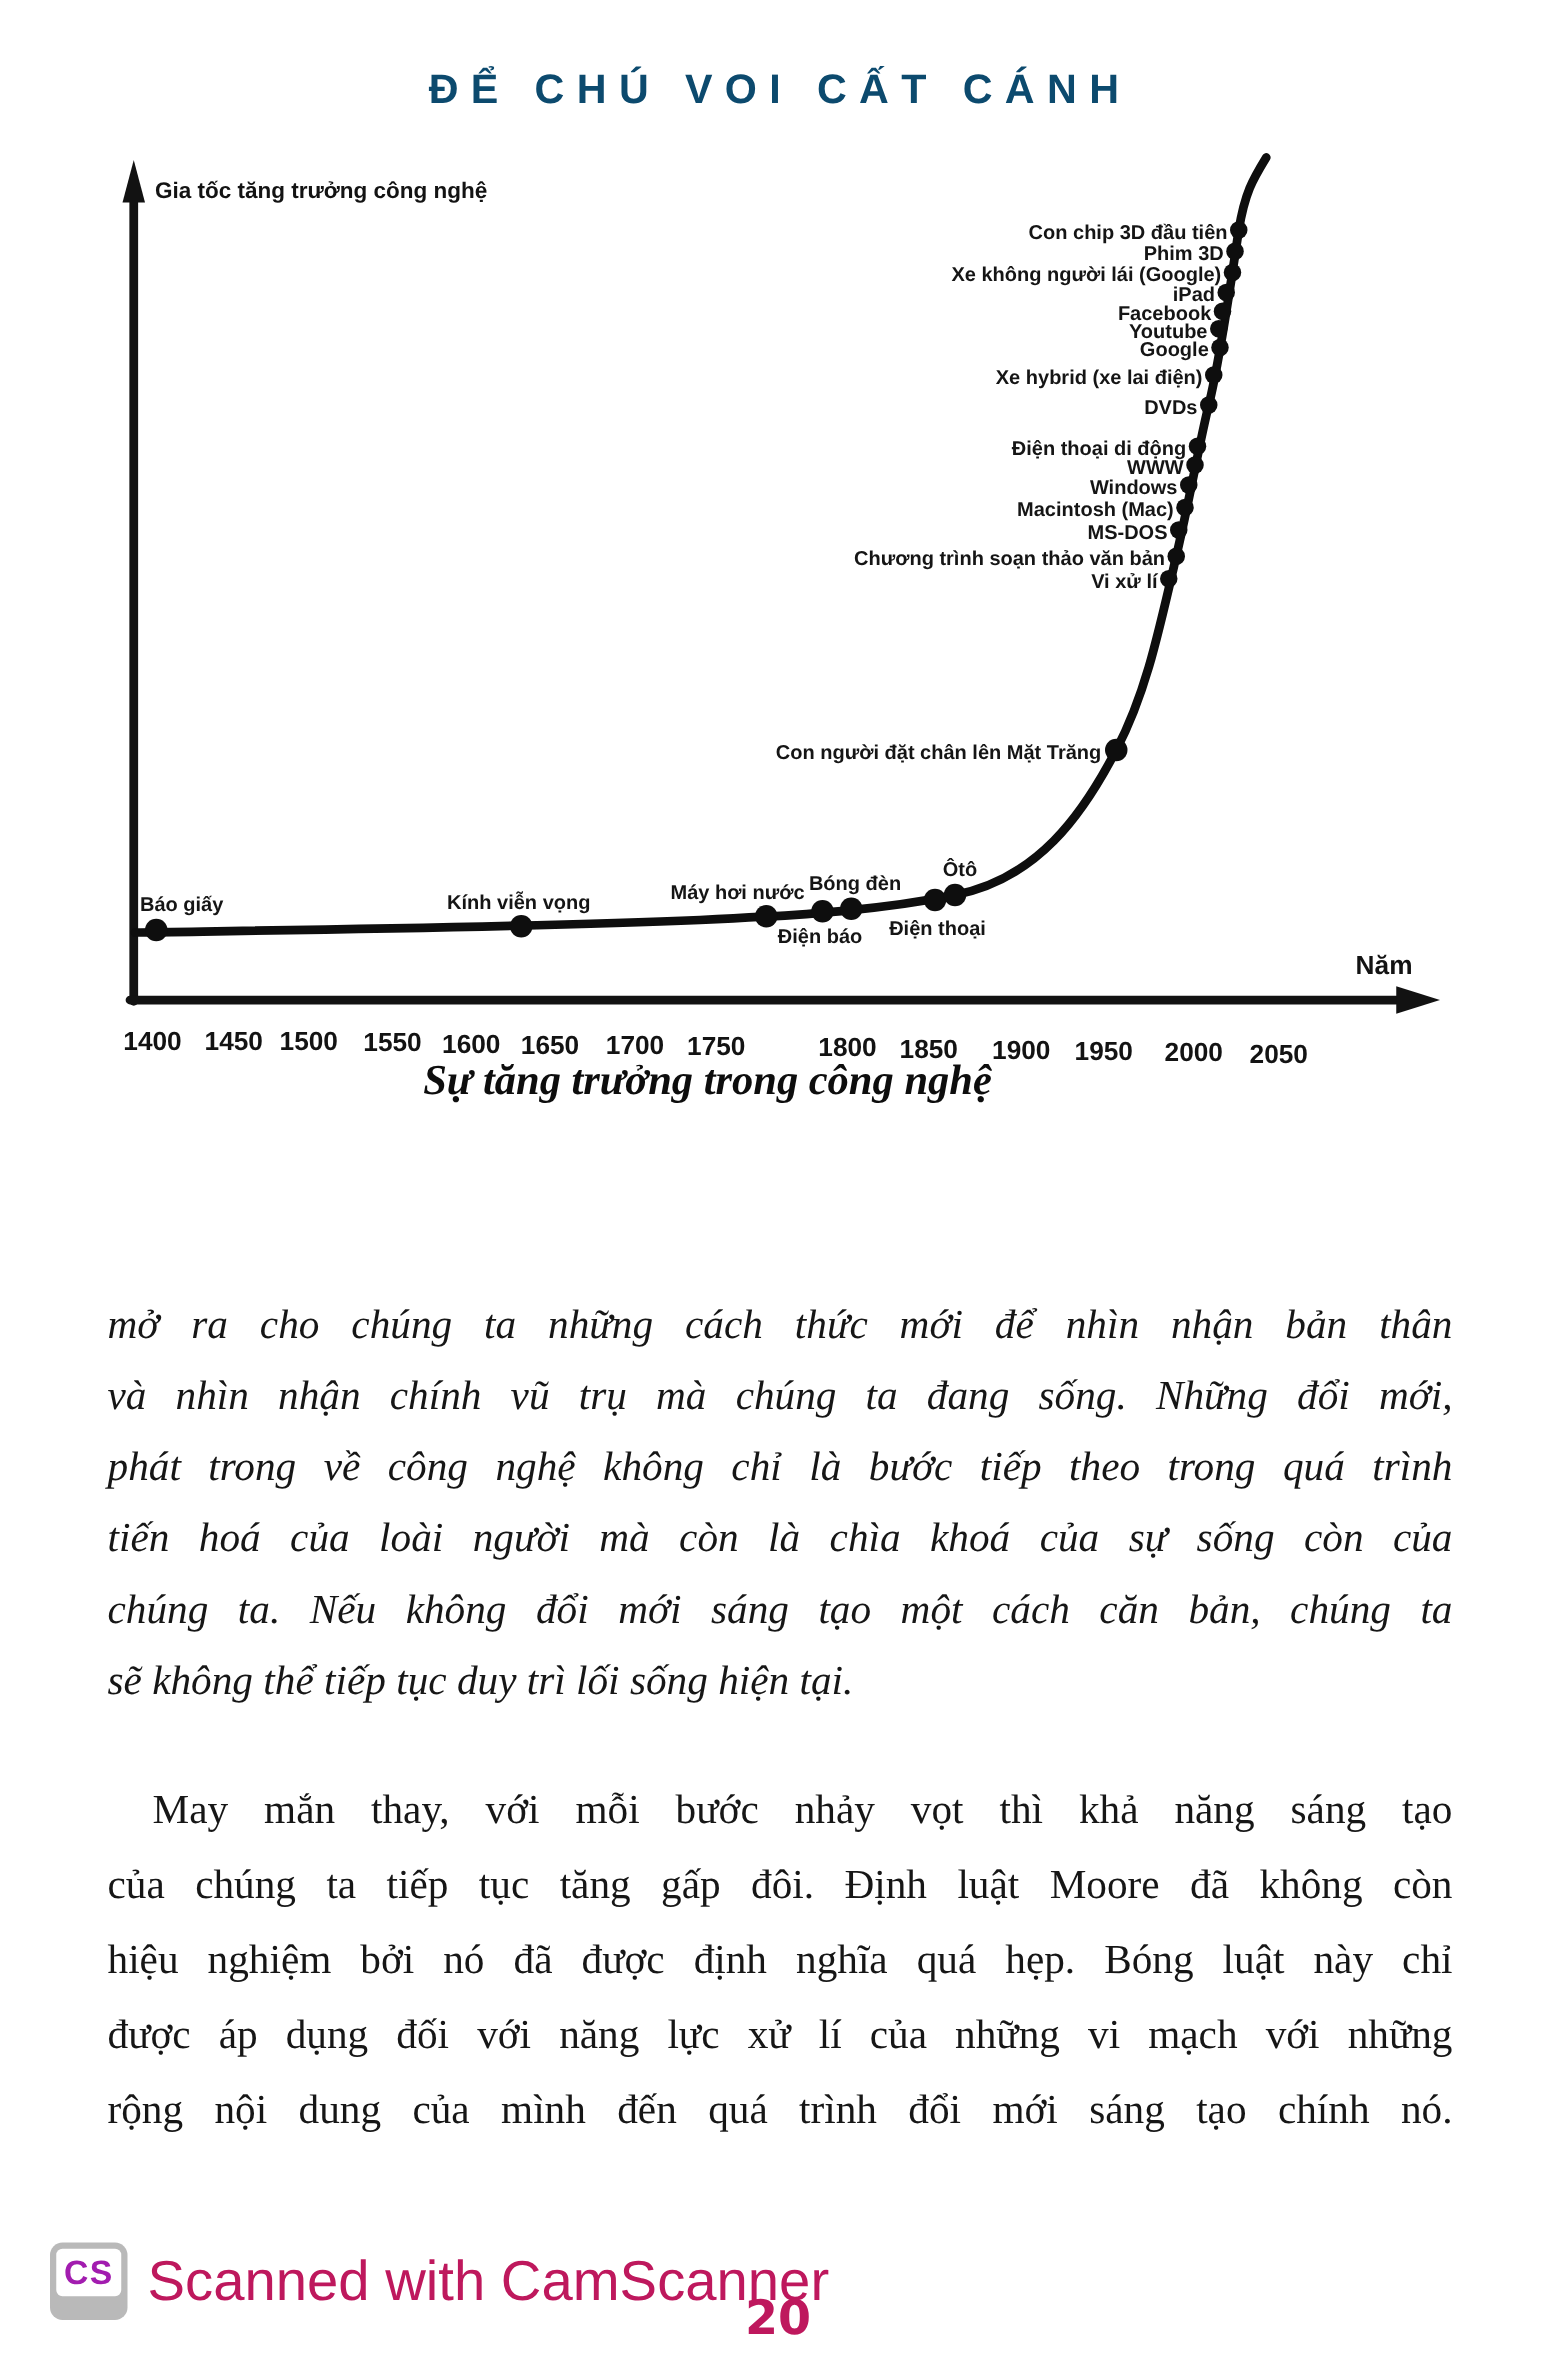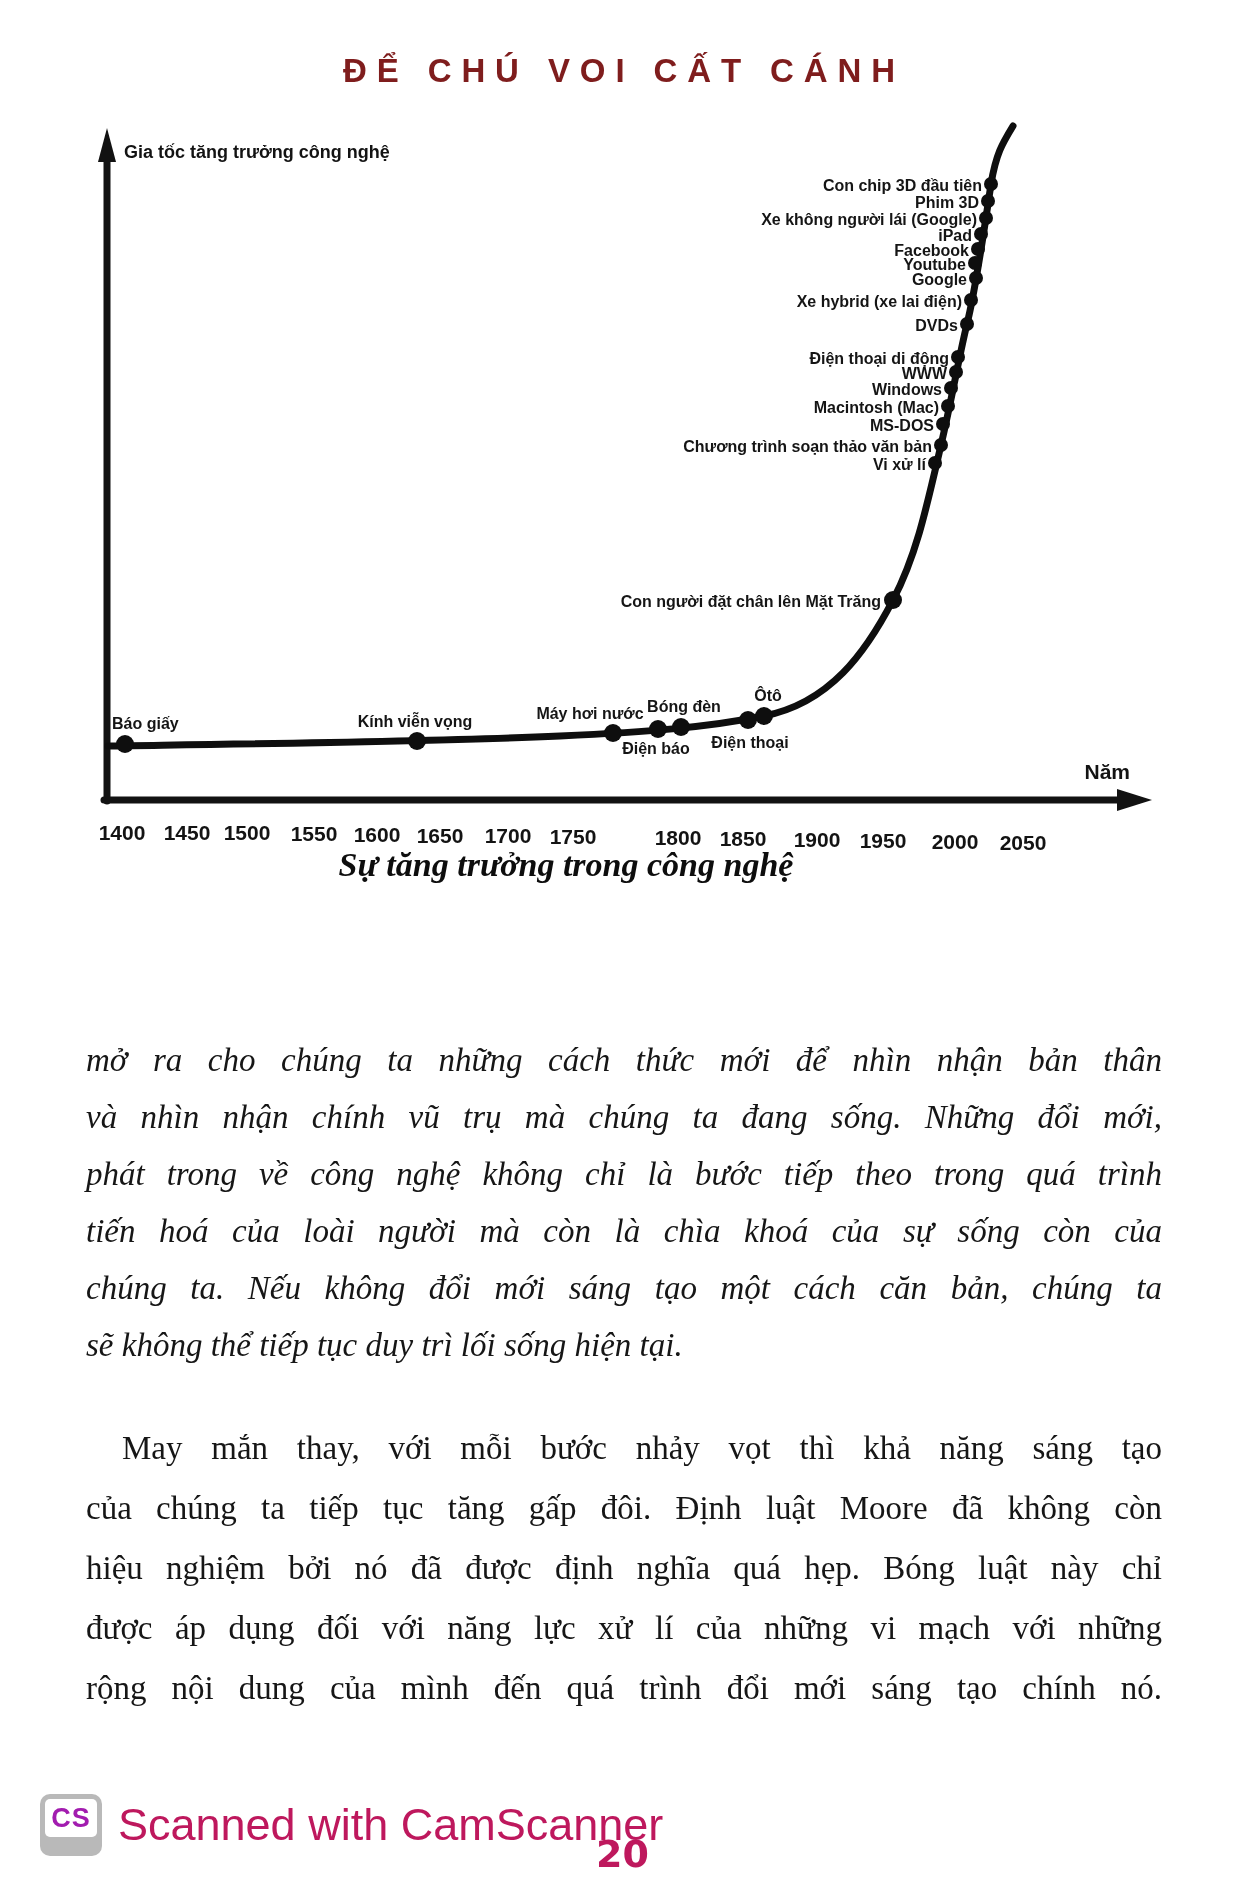--- a/index.html
+++ b/index.html
@@ -4,21 +4,21 @@
 <style>
   html,body{margin:0;padding:0;background:#e9e9e9;}
   #page{
     position:relative;width:1248px;height:1888px;background:#ffffff;
     margin:0 auto;overflow:hidden;
     font-family:"Liberation Sans",sans-serif;color:#111;
   }
   
   .book-title{
     position:absolute;top:52px;left:0;width:100%;text-align:center;
-    font-size:33px;font-weight:800;letter-spacing:0.30em;color:#7f1d1d;
+    font-size:33px;font-weight:800;letter-spacing:0.30em;color:#0c4a6e;
   }
   
   #chart-svg{position:absolute;top:0;left:0;}
   .axis{stroke:#121212;stroke-width:7;stroke-linecap:round;fill:none;}
   .curve{stroke:#0e0e0e;stroke-width:7;stroke-linecap:round;fill:none;}
   .dot{fill:#0e0e0e;}
   .mlabel{font-family:"Liberation Sans",sans-serif;font-size:16px;font-weight:700;fill:#151515;}
   .tick{font-family:"Liberation Sans",sans-serif;font-size:21px;font-weight:700;fill:#131313;}
   .axlabel{font-family:"Liberation Sans",sans-serif;font-size:18px;font-weight:700;fill:#131313;}
   .axlabel.nam{font-size:21px;}

